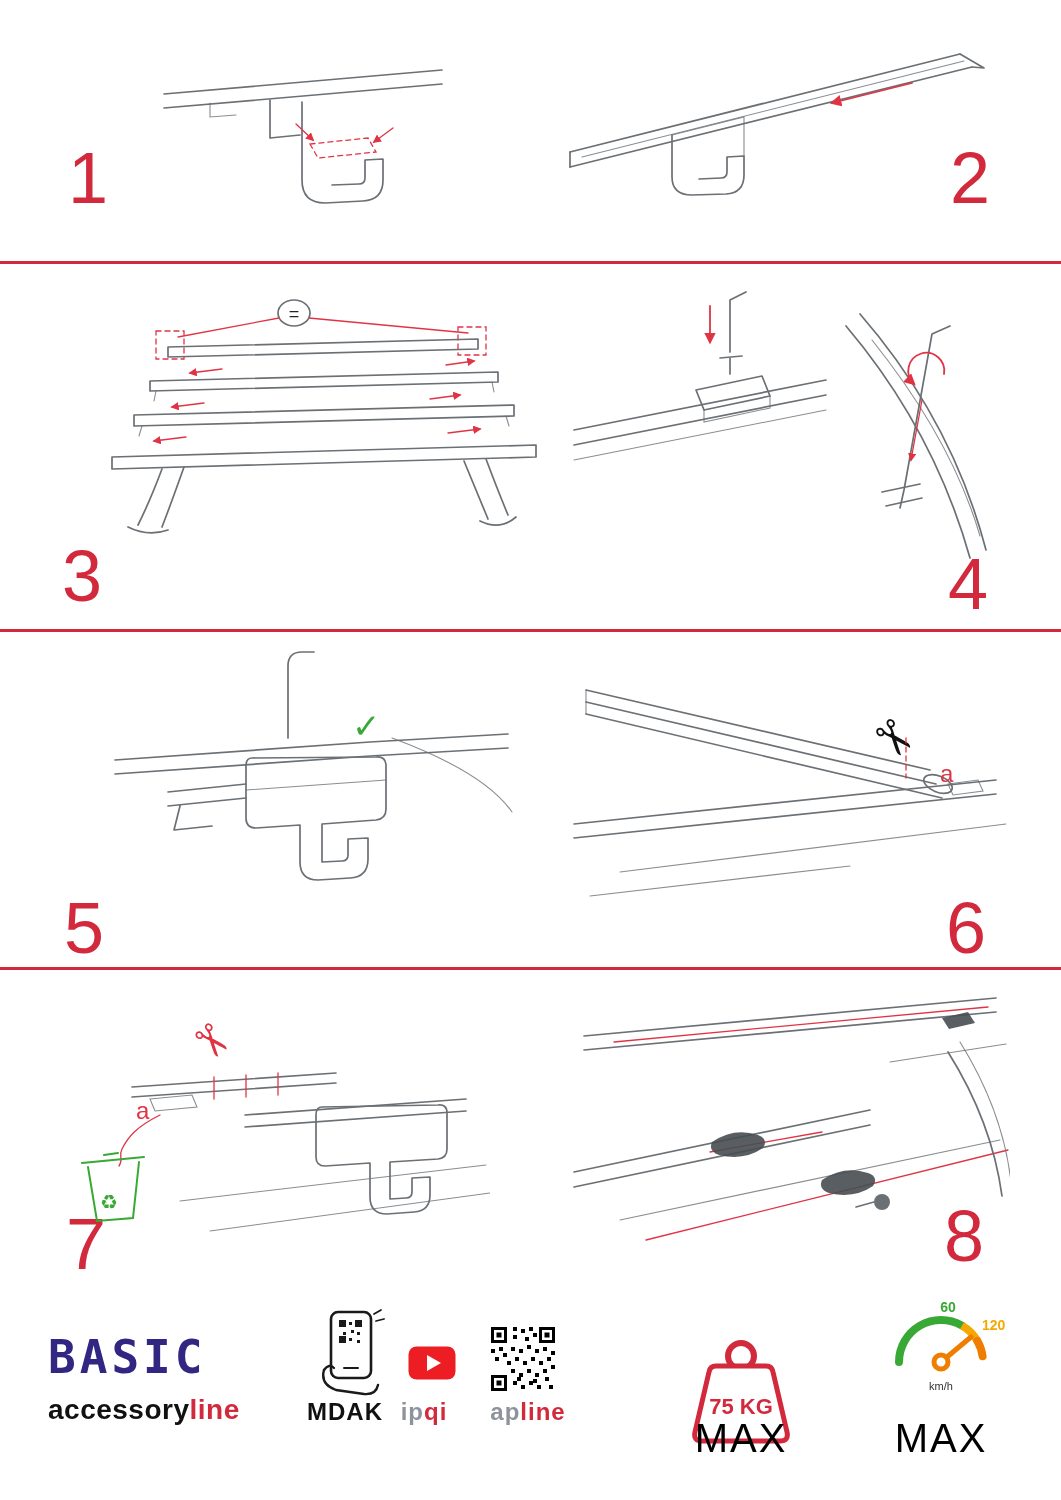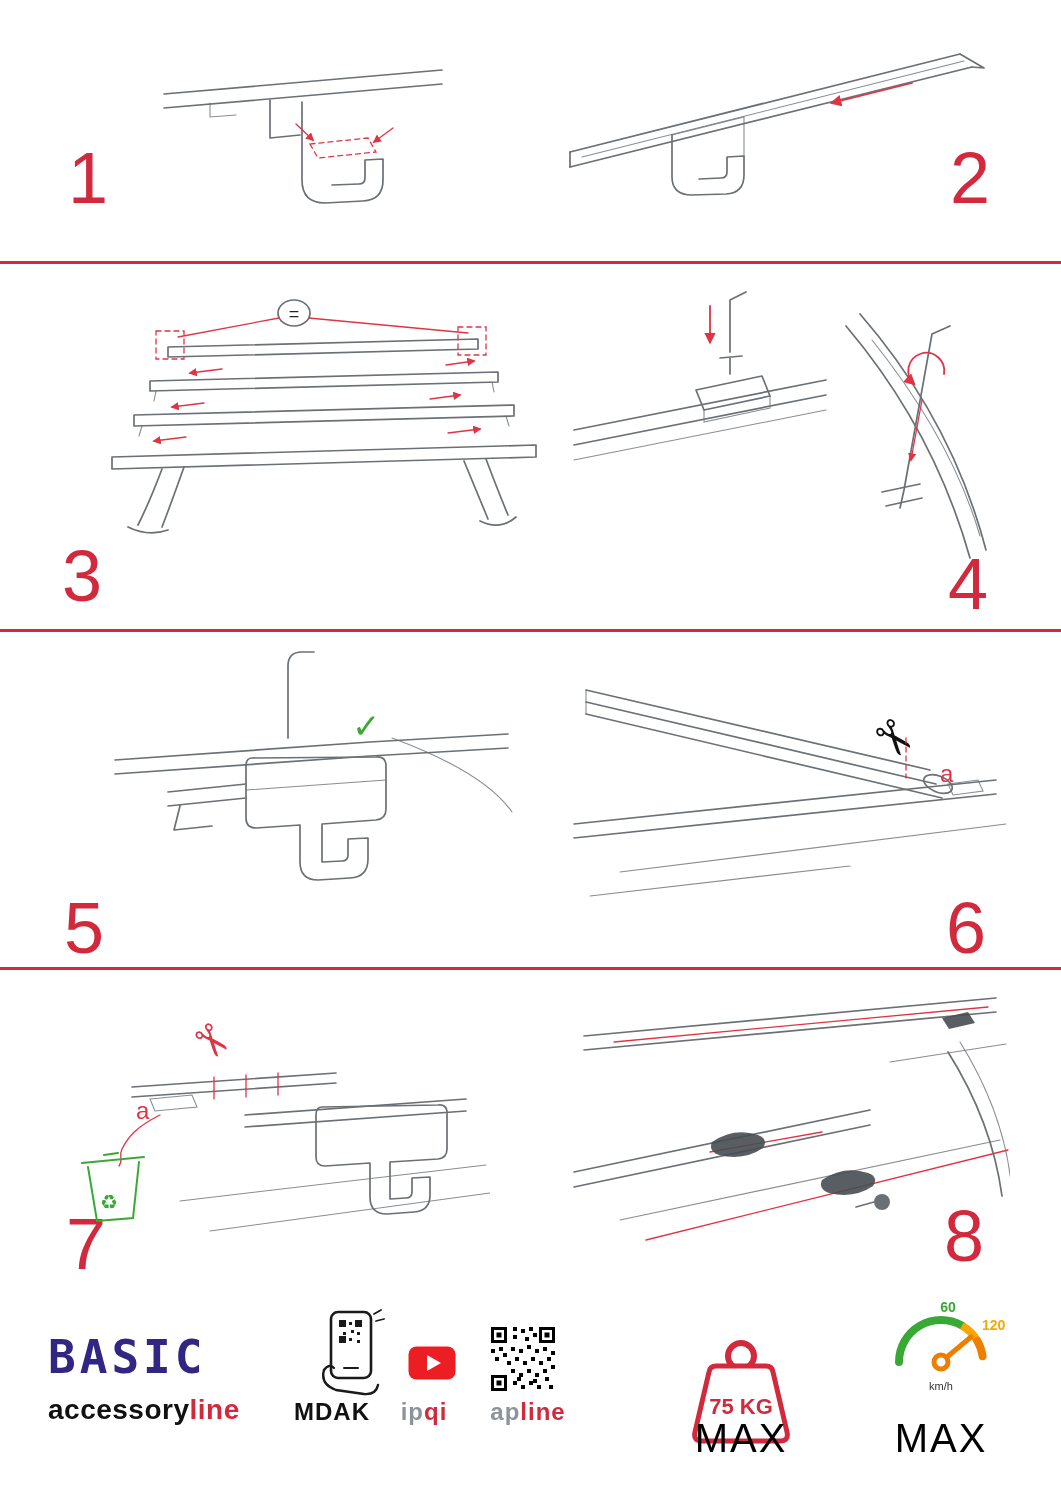--- a/index.html
+++ b/index.html
@@ -230,21 +230,21 @@
         <rect x="37" y="24" width="3" height="3"></rect>
           <rect x="43" y="30" width="3" height="3"></rect>
           <rect x="51" y="32" width="3" height="3"></rect>
       </g>
       <path d="M38,60 l14,0" stroke="#1a1a1a" stroke-width="2" stroke-linecap="round"></path>
       <path d="M18,62 q-4,14 12,20 l28,4 q12,1 14,-9" fill="none" stroke="#1a1a1a" stroke-width="2.4" stroke-linecap="round"></path>
       <path d="M18,62 q5,-7 10,-2" fill="none" stroke="#1a1a1a" stroke-width="2.4" stroke-linecap="round"></path>
       <path d="M68,6 l7,-4 M70,13 l8,-2" stroke="#1a1a1a" stroke-width="1.8" stroke-linecap="round"></path>
     </svg>
   </div>
-  <div class="app-label" style="left:282px;top:1398px;width:100px">MDAK</div>
+  <div class="app-label" style="left:295px;top:1398px;width:100px">MDAK</div>
 
   <div class="icon-abs" style="left:408px;top:1346px">
     <svg width="48" height="34" viewBox="0 0 48 34">
       <rect x="0.5" y="0.5" width="47" height="33" rx="8" fill="#ed1d24"></rect>
       <polygon points="19,9 33,17 19,25" fill="#fff"></polygon>
     </svg>
   </div>
   <div class="app-label two-tone" style="left:380px;top:1398px;width:88px"><span class="t1">ip</span><span class="t2">qi</span></div>
 
   <div class="icon-abs" style="left:490px;top:1326px">

